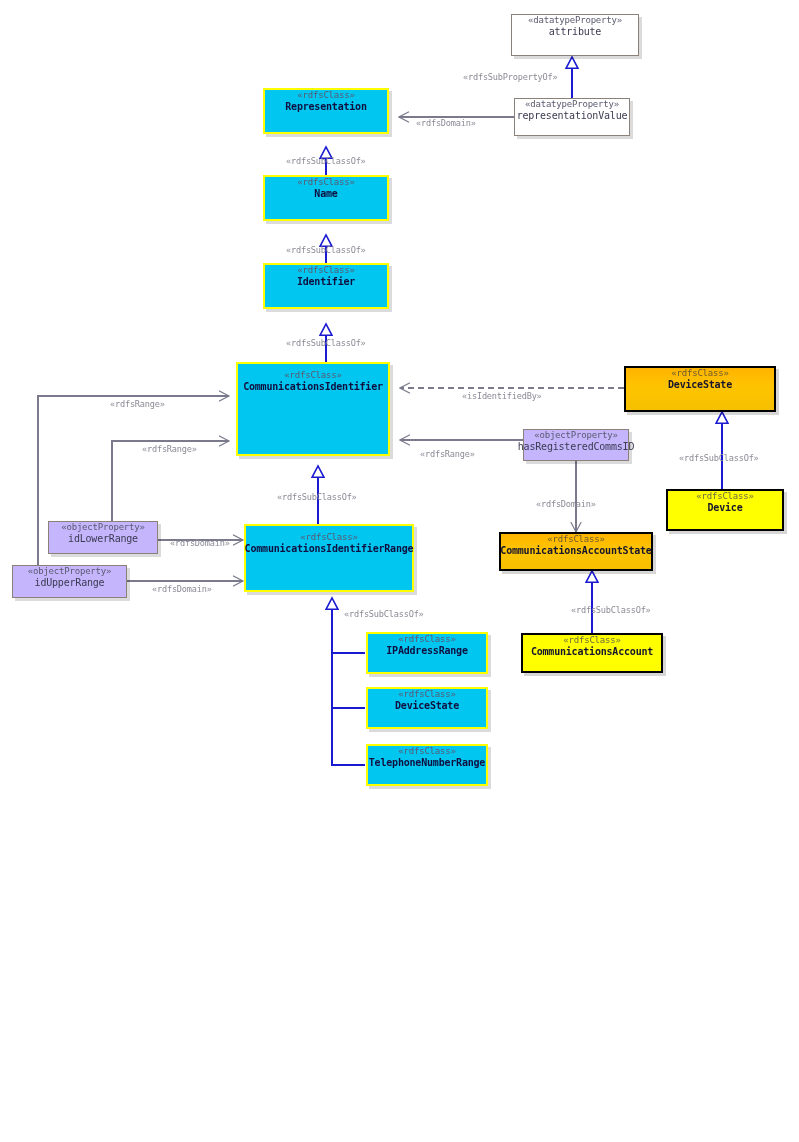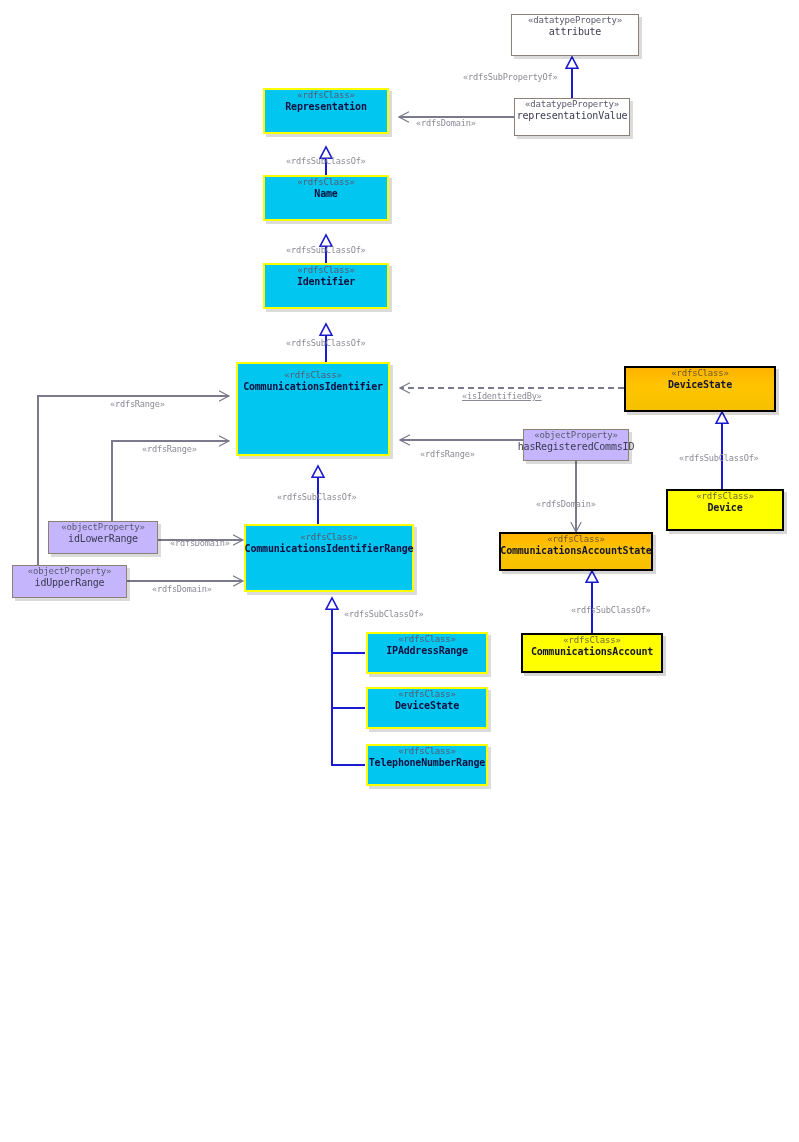--- a/index.html
+++ b/index.html
@@ -140,21 +140,21 @@
     </g>
   </svg>
 
   <div class="elabel" style="left:463px;top:72px;text-align:right;">«rdfsSubPropertyOf»</div>
   <div class="elabel" style="left:416px;top:118px;">«rdfsDomain»</div>
   <div class="elabel" style="left:286px;top:156px;">«rdfsSubClassOf»</div>
   <div class="elabel" style="left:286px;top:245px;">«rdfsSubClassOf»</div>
   <div class="elabel" style="left:286px;top:338px;">«rdfsSubClassOf»</div>
   <div class="elabel" style="left:110px;top:399px;">«rdfsRange»</div>
   <div class="elabel" style="left:142px;top:444px;">«rdfsRange»</div>
-  <div class="elabel" style="left:462px;top:391px;text-decoration:underline;">«isIdentifiedBy»</div>
+  <div class="elabel" style="left:462px;top:391px;">«isIdentifiedBy»</div>
   <div class="elabel" style="left:420px;top:449px;">«rdfsRange»</div>
   <div class="elabel" style="left:679px;top:453px;">«rdfsSubClassOf»</div>
   <div class="elabel" style="left:277px;top:492px;">«rdfsSubClassOf»</div>
   <div class="elabel" style="left:536px;top:499px;">«rdfsDomain»</div>
   <div class="elabel" style="left:170px;top:538px;">«rdfsDomain»</div>
   <div class="elabel" style="left:152px;top:584px;">«rdfsDomain»</div>
   <div class="elabel" style="left:344px;top:609px;">«rdfsSubClassOf»</div>
   <div class="elabel" style="left:571px;top:605px;">«rdfsSubClassOf»</div>
 
   <div class="node dtp" style="left:511px;top:14px;width:128px;height:42px;">

